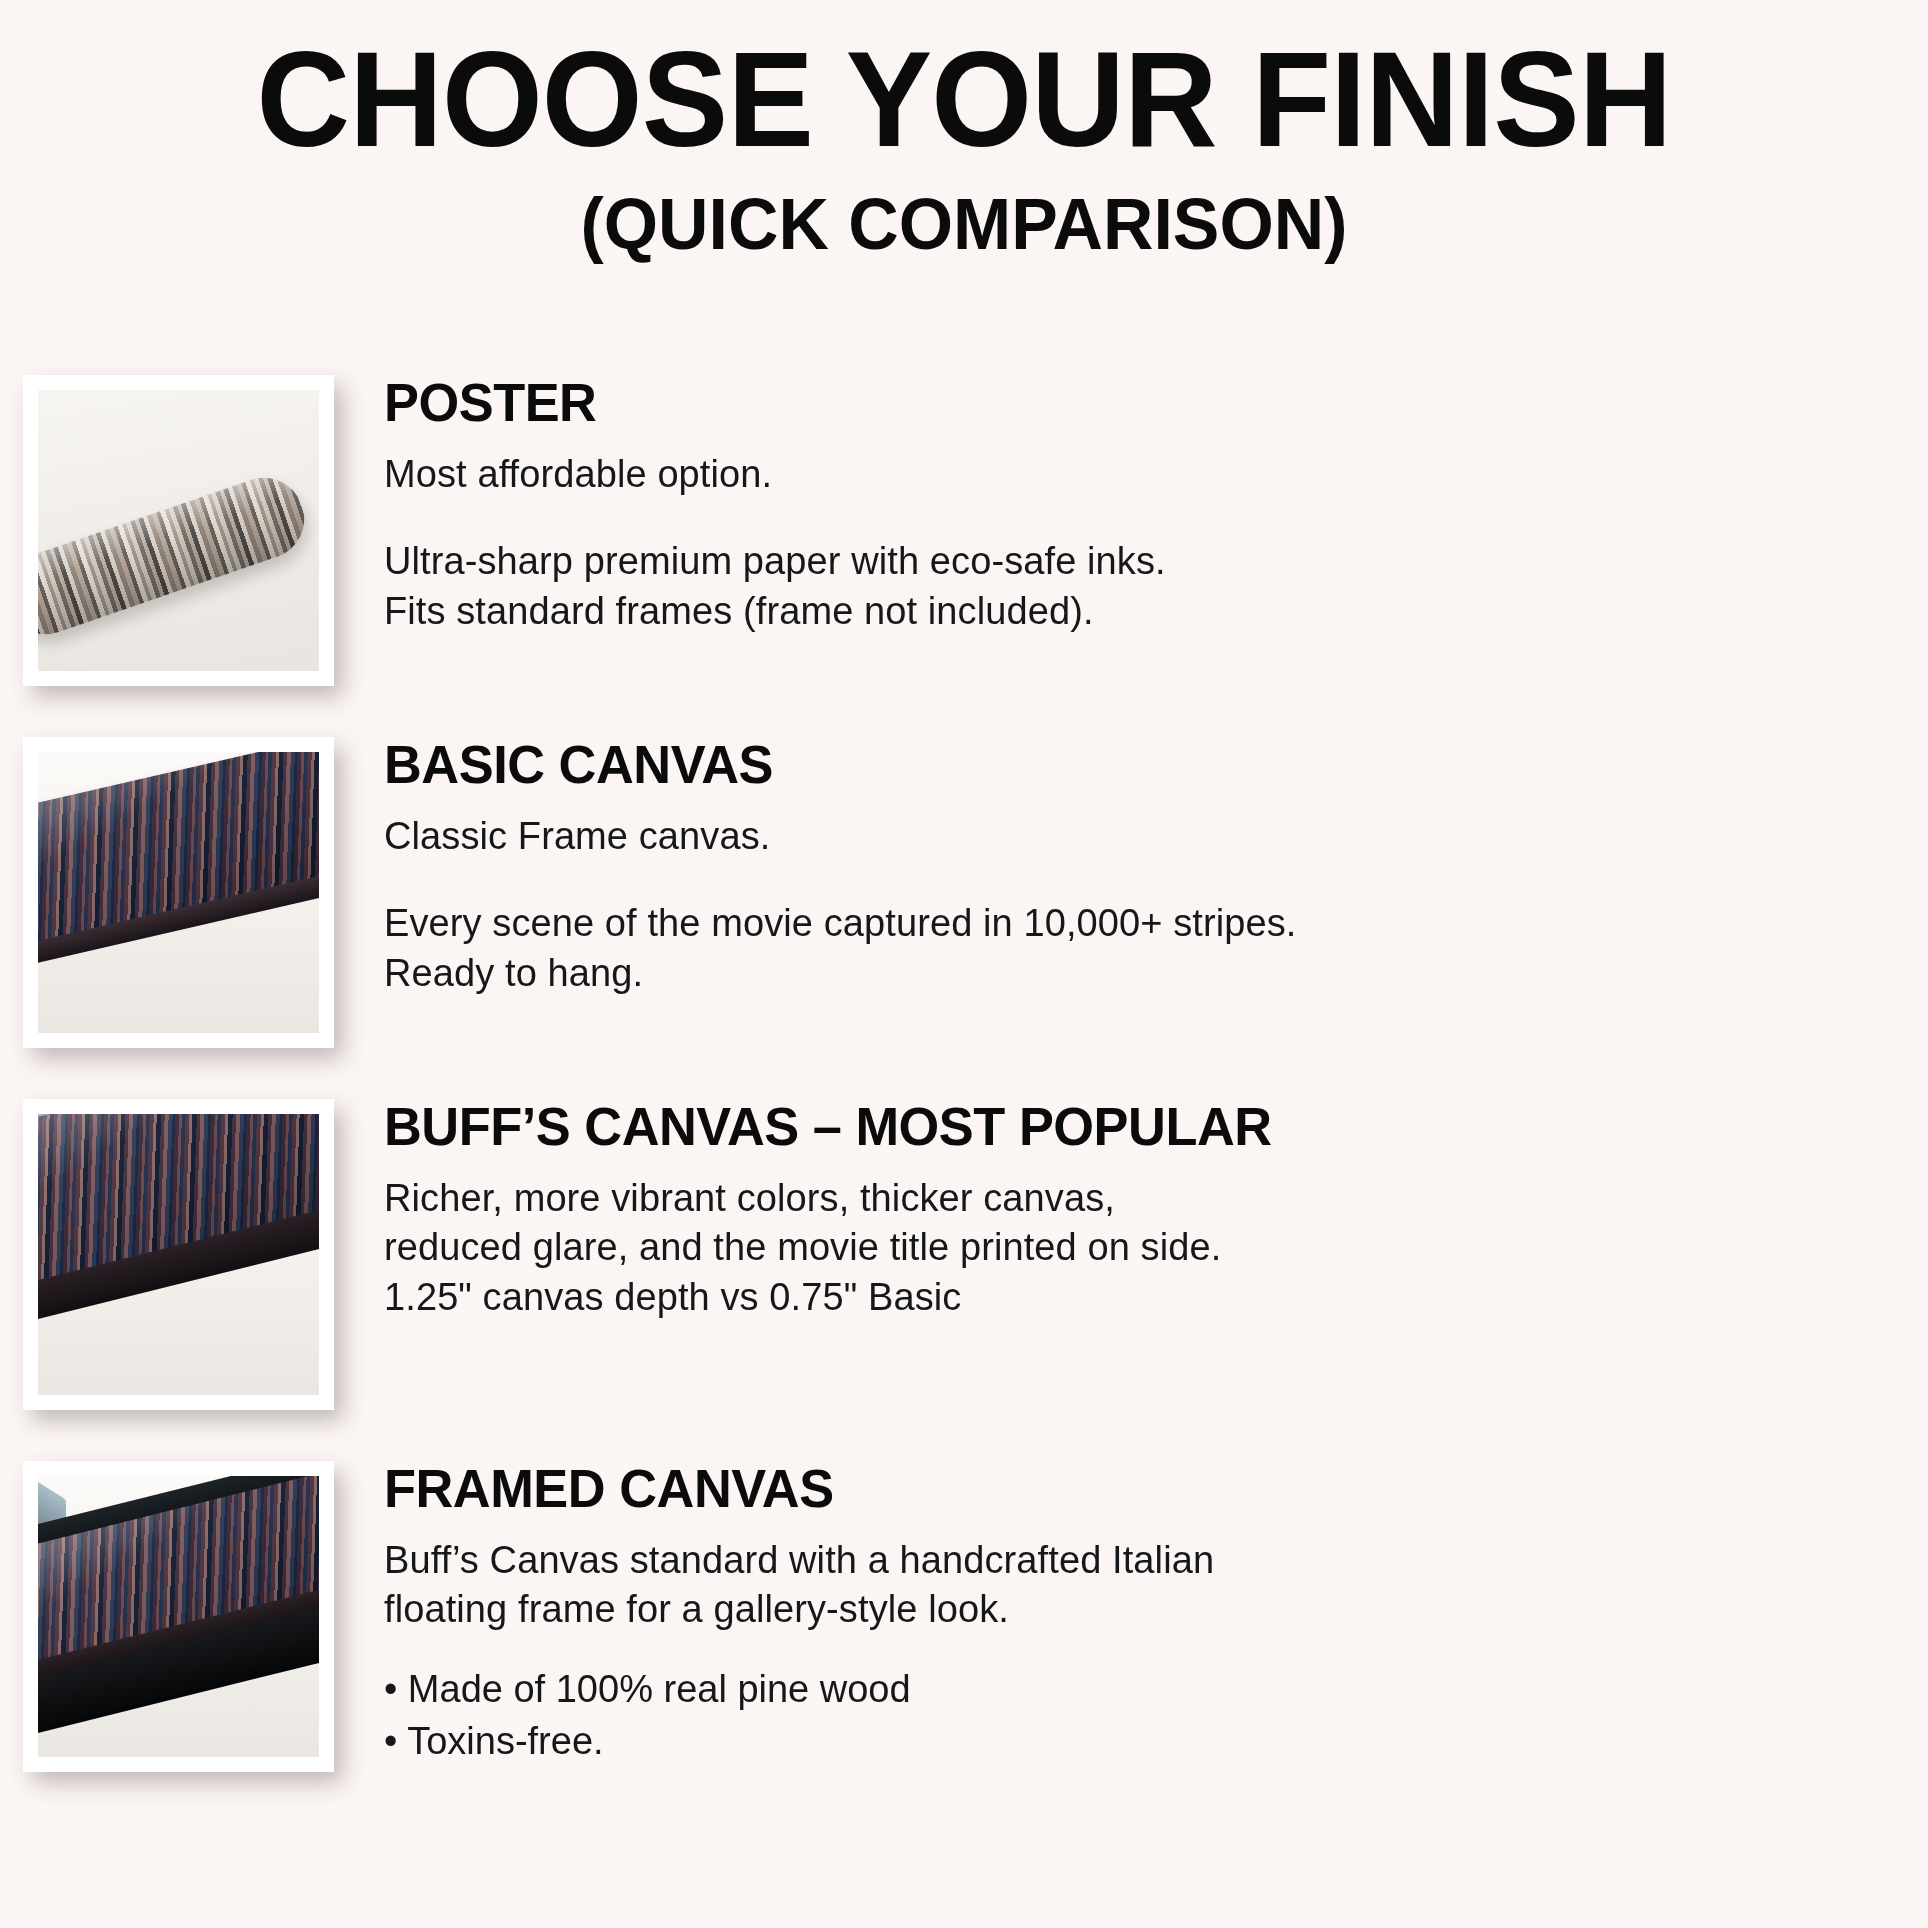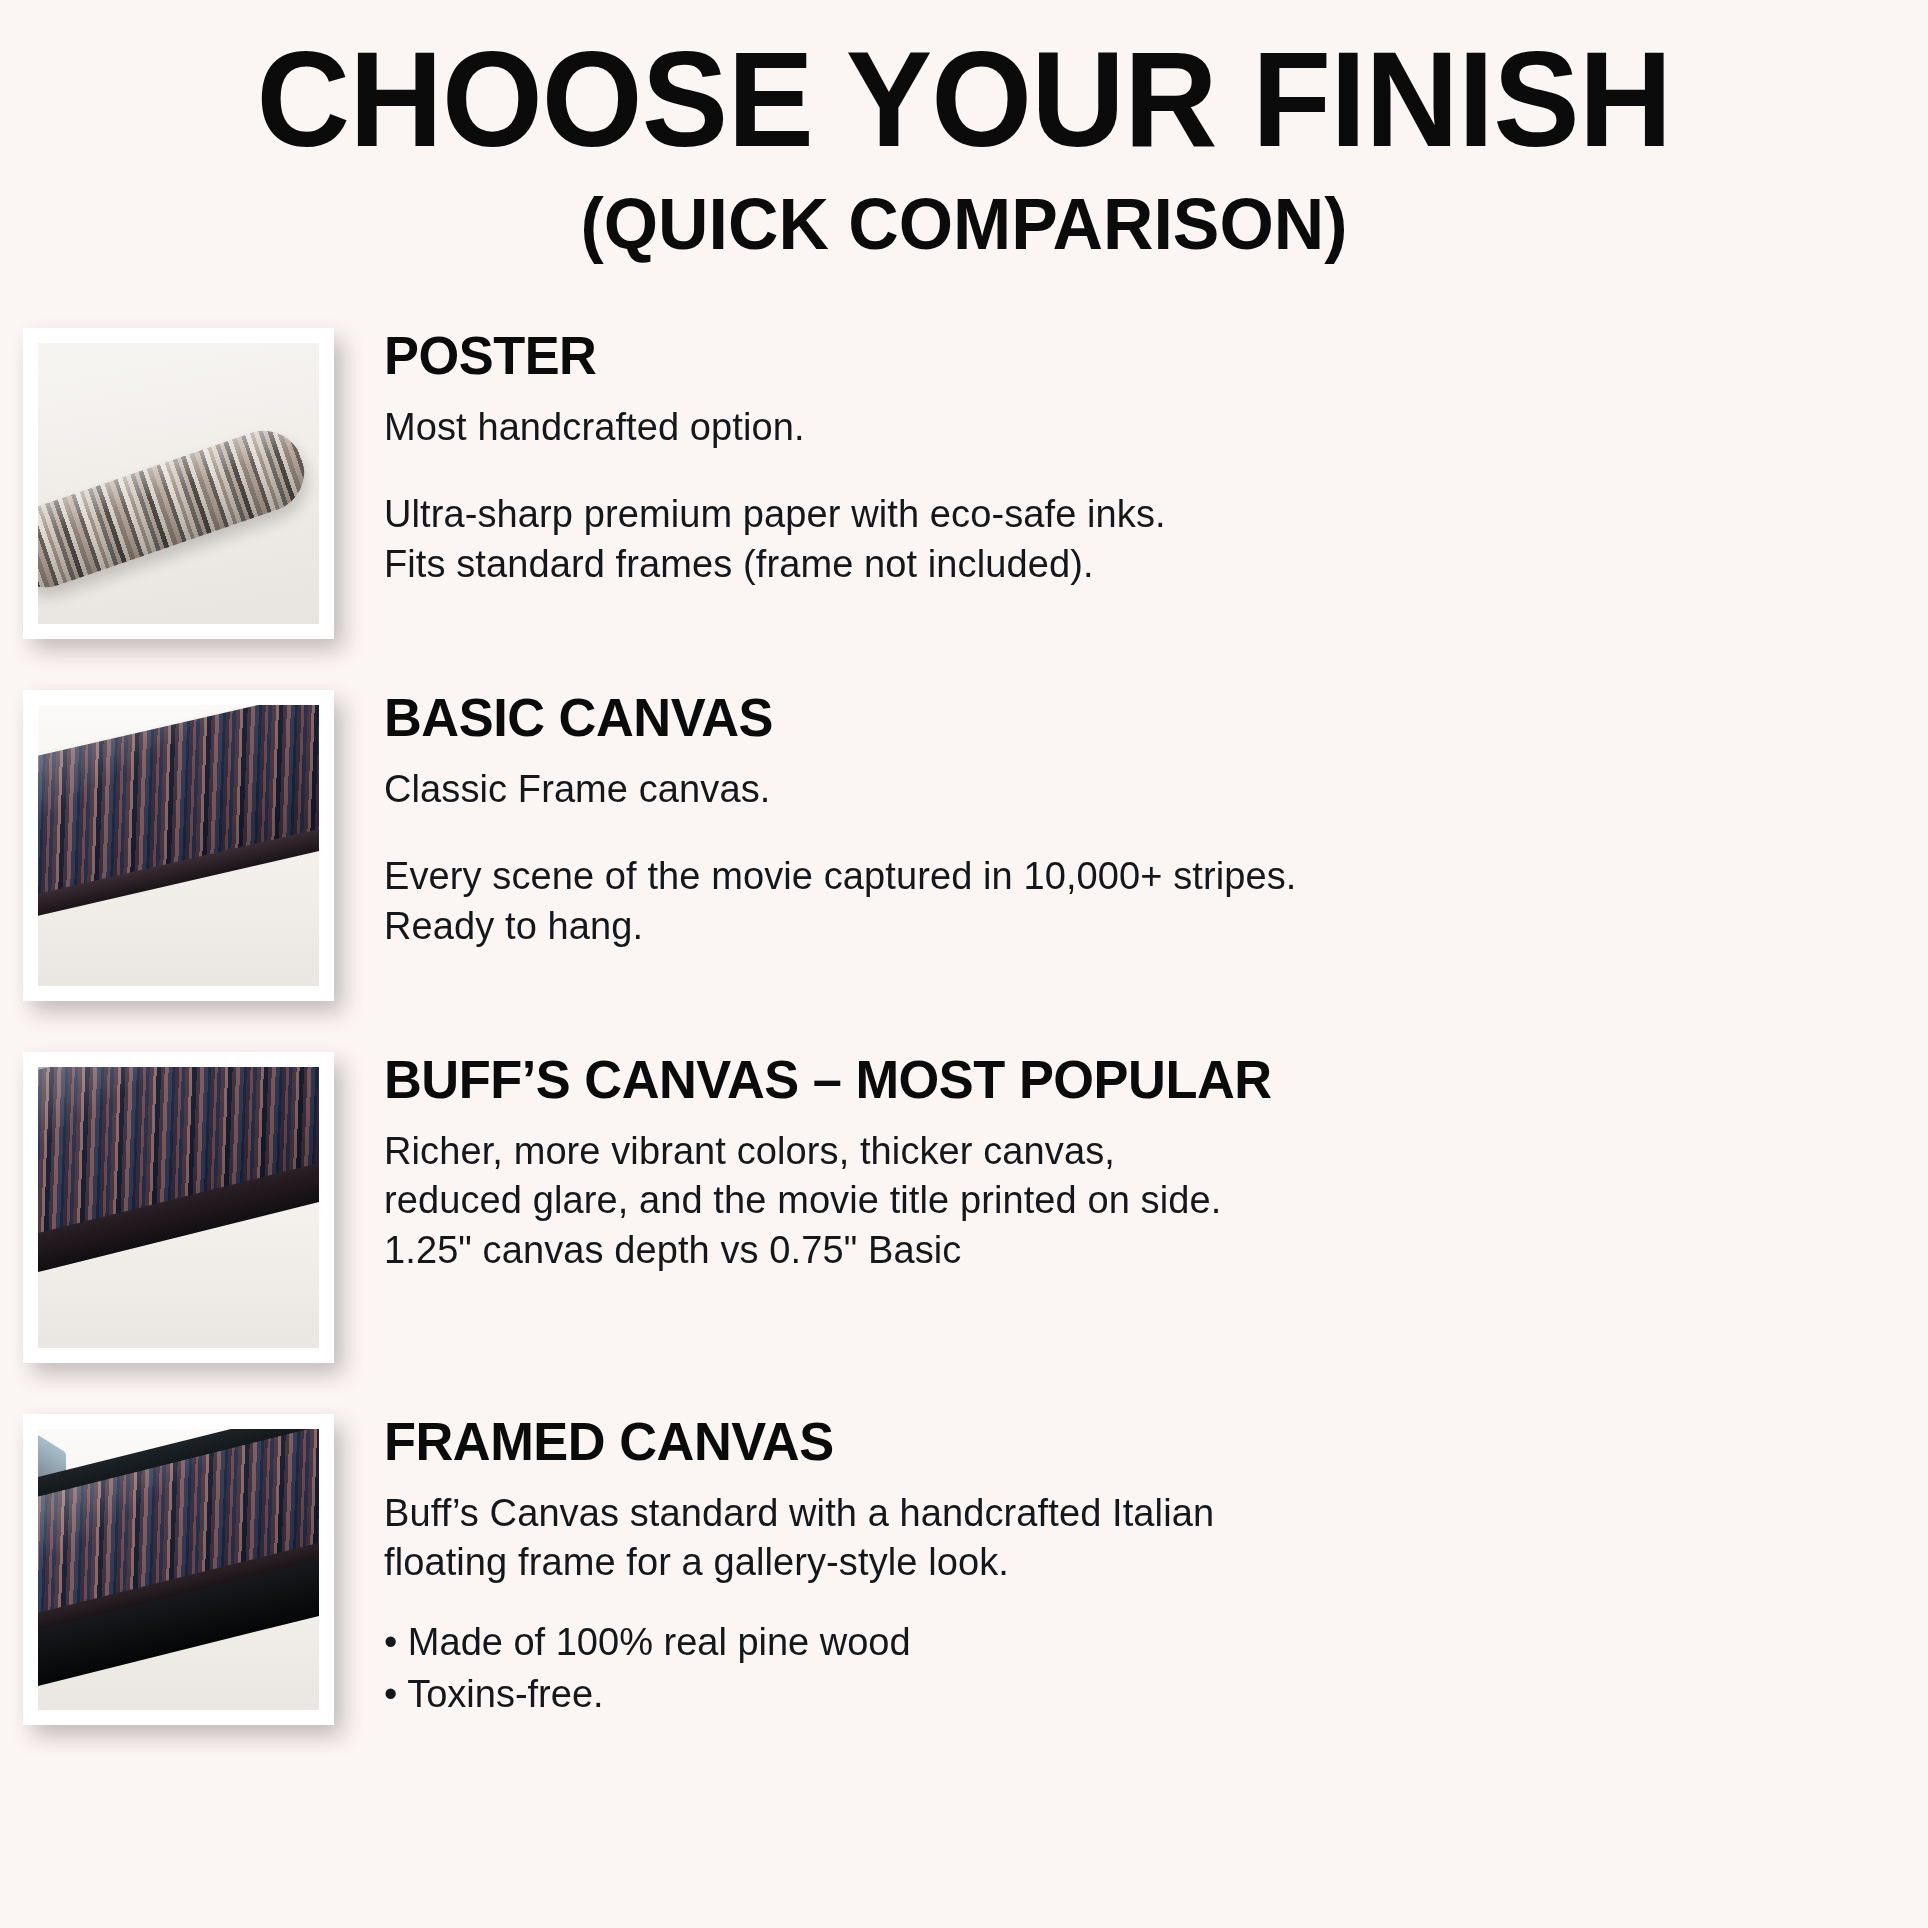--- a/index.html
+++ b/index.html
@@ -47,20 +47,21 @@
     position:absolute;
     top:328px;
     left:0;
     width:1928px;
   }
   .row{
     position:relative;
     display:flex;
     align-items:flex-start;
     min-height:362px;
+    margin-top:47px;
   }
   .row + .row{margin-top:0;}
 
   .thumb-wrap{
     width:348px;
     flex:0 0 348px;
     display:flex;
     justify-content:center;
     padding-left:9.4px;
     box-sizing:border-box;
@@ -284,21 +285,21 @@
           <div class="inner">
             <div class="poster-bg"></div>
             <div class="roll">
               <div class="roll-shade"></div>
             </div>
           </div>
         </div>
       </div>
       <div class="text-col">
         <div class="sec-title">POSTER</div>
-        <p class="body-line para">Most handcrafted option.</p>
+        <p class="body-line para">Most affordable option.</p>
         <p class="body-line para gap">Ultra-sharp premium paper with eco-safe inks.</p>
         <p class="body-line para">Fits standard frames (frame not included).</p>
       </div>
     </div>
 
     <div class="row">
       <div class="thumb-wrap">
         <div class="thumb">
           <div class="inner">
             <div class="canvas-bg"></div>

